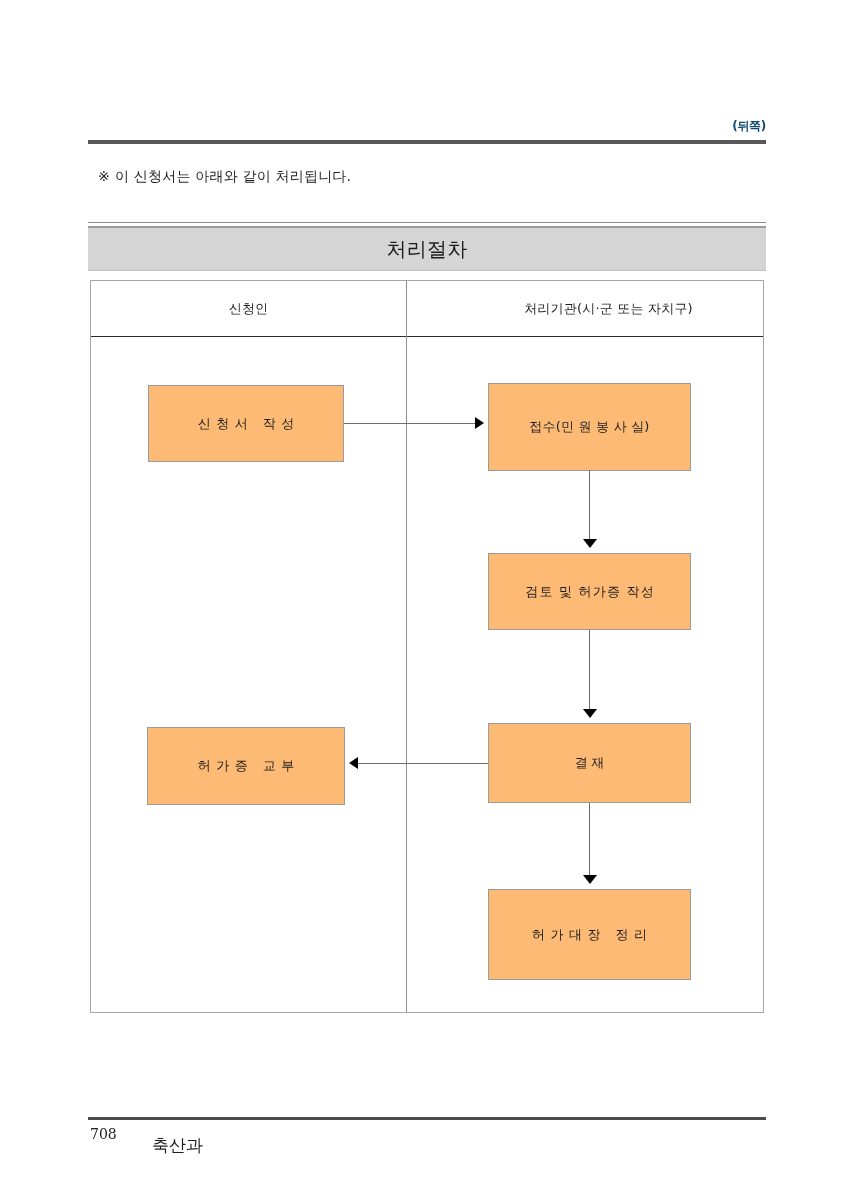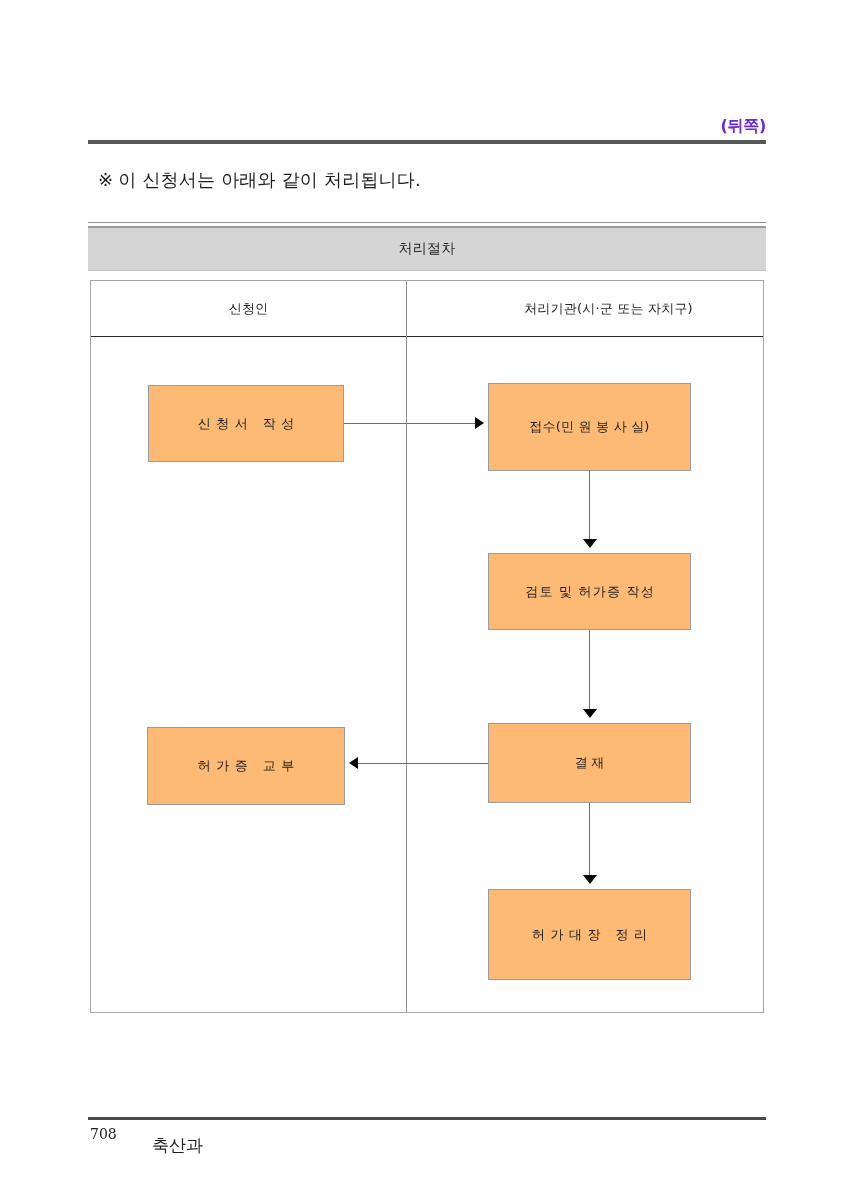--- a/index.html
+++ b/index.html
@@ -21,42 +21,42 @@
     position: absolute;
     left: 88px;
     top: 118px;
     width: 678px;
     height: 30px;
   }
   .header-side-label {
     position: absolute;
     right: 0;
     top: 0;
-    font-size: 16px;
+    font-size: 12px;
     font-weight: bold;
     letter-spacing: -0.3px;
-    color: #6d28d9;
+    color: #0c4a6e;
     line-height: 16px;
     margin-left: 48px;
   }
   .header-rule {
     position: absolute;
     left: 0;
     right: 0;
     top: 22px;
     height: 4px;
     background: #585858;
   }
 
   
   .notice {
     position: absolute;
     left: 98px;
     top: 168px;
-    font-size: 18px;
+    font-size: 14px;
     letter-spacing: 0.2px;
     color: #1d1d1f;
     white-space: nowrap;
   }
   .notice .mark { margin-right: 5px; }
 
   
   .band-wrap {
     position: absolute;
     left: 88px;
@@ -71,21 +71,21 @@
   .band {
     height: 42px;
     background: #d5d5d5;
     border-top: 2px solid #9a9a9a;
     border-bottom: 1px solid #c2c2c2;
     display: flex;
     align-items: center;
     justify-content: center;
   }
   .band-title {
-    font-size: 14px;
+    font-size: 20px;
     color: #1d1d1f;
     letter-spacing: 0.3px;
   }
 
   
   .proc-table {
     position: absolute;
     left: 90px;
     top: 280px;
     width: 674px;

